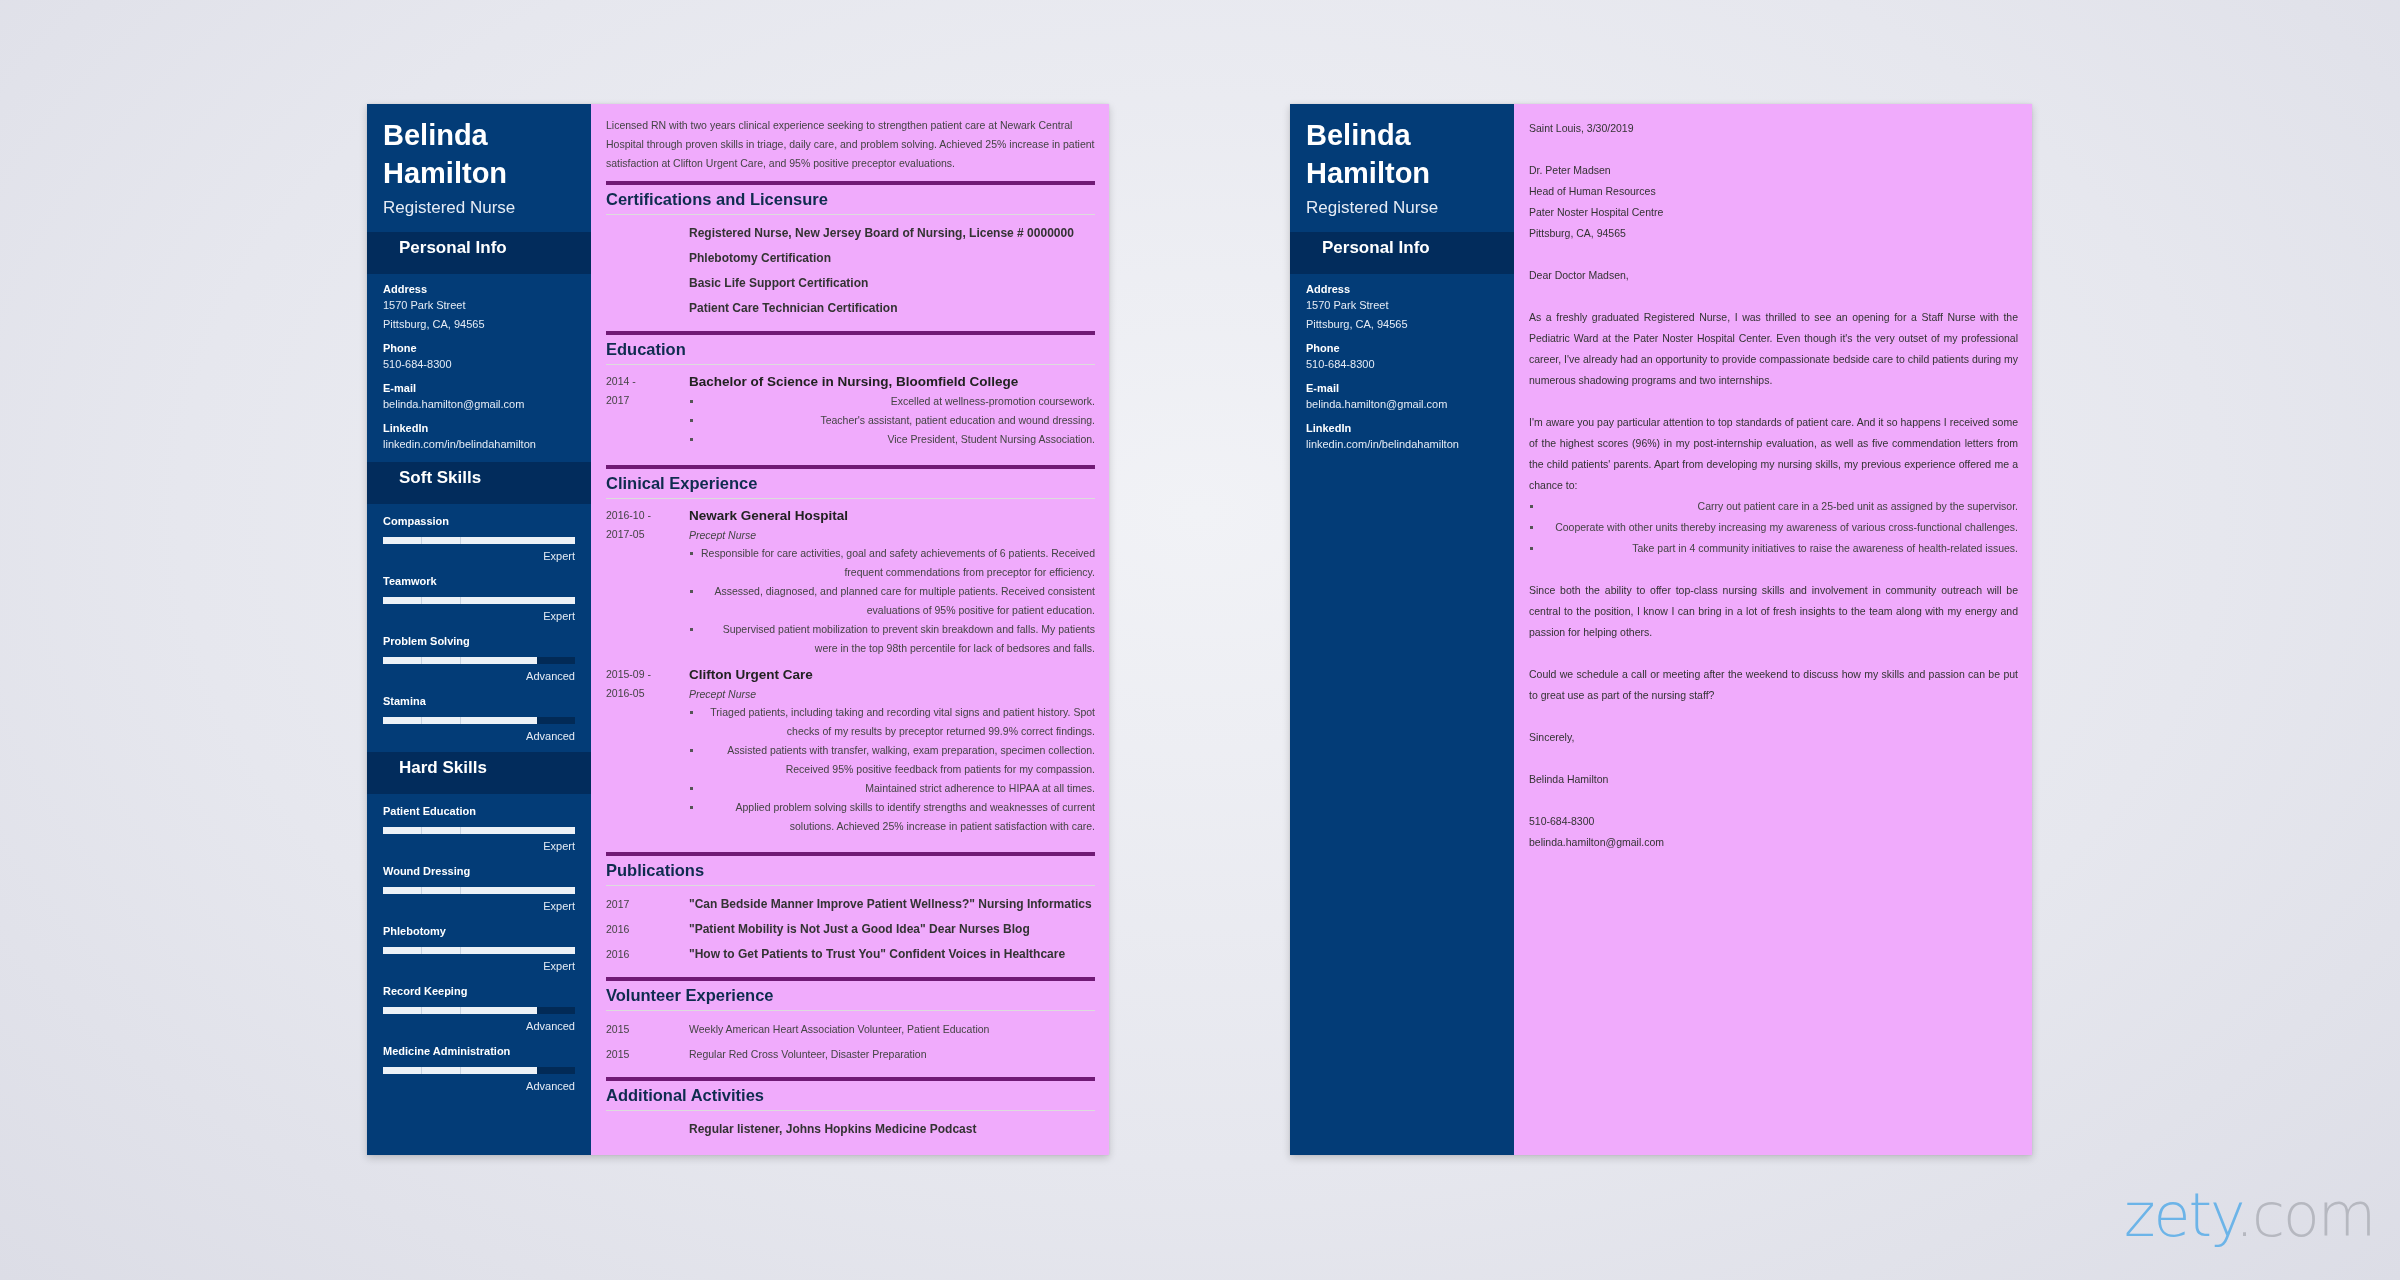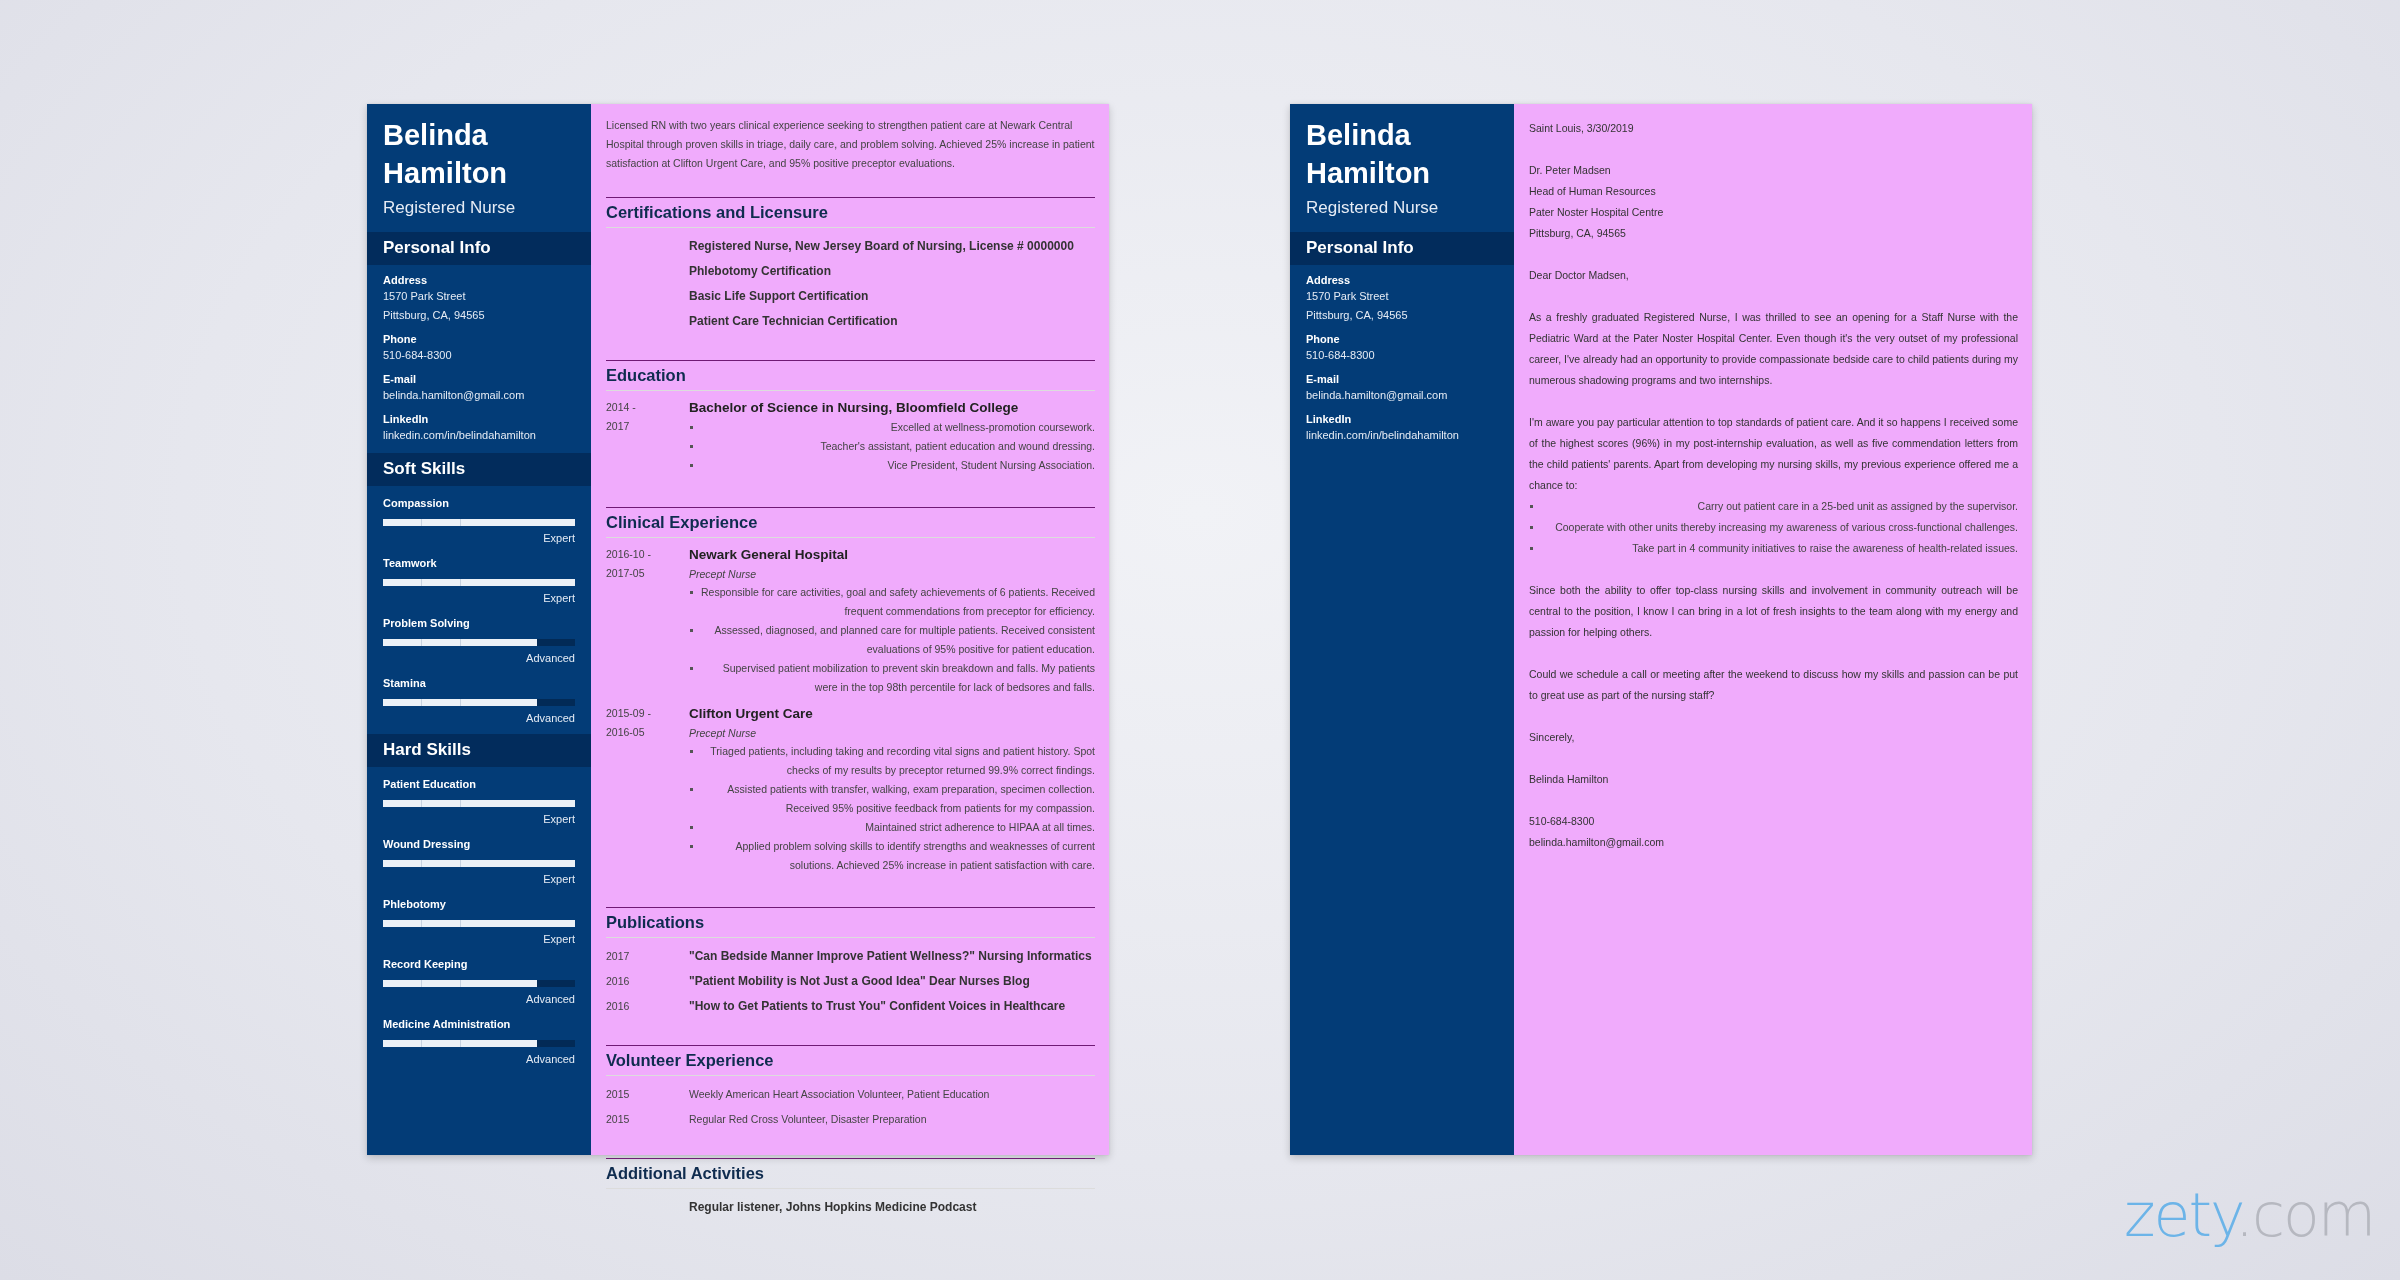--- a/index.html
+++ b/index.html
@@ -38,22 +38,22 @@
   .sb-title {
     font-size: 17px;
     color: #e6ecf5;
     padding: 6px 16px 14px 16px;
   }
   .sb-section {
     background: #022c5c;
     font-size: 17px;
     font-weight: bold;
     color: #ffffff;
-    padding: 6px 16px;
-    height: 33px;
+    padding: 6px 32px;
+    height: 42px;
     line-height: 19px;
   }
   .sb-block { padding: 8px 16px 8px 16px; }
   .sb-label { font-size: 11px; font-weight: bold; color: #ffffff; margin-top: 7px; line-height: 14px; }
   .sb-label:first-child { margin-top: 0; }
   .sb-value { font-size: 11px; color: #e6ecf5; line-height: 19px; }
 
   .skill { margin-top: 10px; }
   .skill:first-child { margin-top: 2px; }
   .skill-name { font-size: 11px; font-weight: bold; color: #ffffff; line-height: 14px; }
@@ -76,27 +76,27 @@
   .skill-level { font-size: 11px; color: #e6ecf5; text-align: right; line-height: 16px; margin-top: 4px; }
 
   .main {
     flex: 1;
     padding: 12px 14px 0 15px;
     color: #333;
     font-size: 10.5px;
   }
   .summary { line-height: 19px; color: #444; font-size: 10.5px; padding-bottom: 6px; }
   .sec-title {
-    border-top: 1px solid #701a75;
+    border-top: 4px solid #701a75;
     border-bottom: 1px solid #dcdcdc;
     font-size: 16.5px;
     font-weight: bold;
     color: #0f2c4f;
     padding: 5px 0 5px 0;
-    margin-top: 18px;
+    margin-top: 2px;
   }
   .sec-body { padding: 6px 0 8px 0; }
   .row { display: flex; }
   .row-date { width: 83px; flex-shrink: 0; color: #444; font-size: 10.5px; line-height: 19px; }
   .row-content { flex: 1; }
   .bold-item { font-weight: bold; color: #333; font-size: 12px; line-height: 25px; }
   .entry-title { font-size: 13.5px; font-weight: bold; color: #222; line-height: 21px; }
   .entry-role { font-style: italic; font-size: 10.5px; color: #444; line-height: 18px; }
   ul.bul { list-style: none; }
   ul.bul li {

